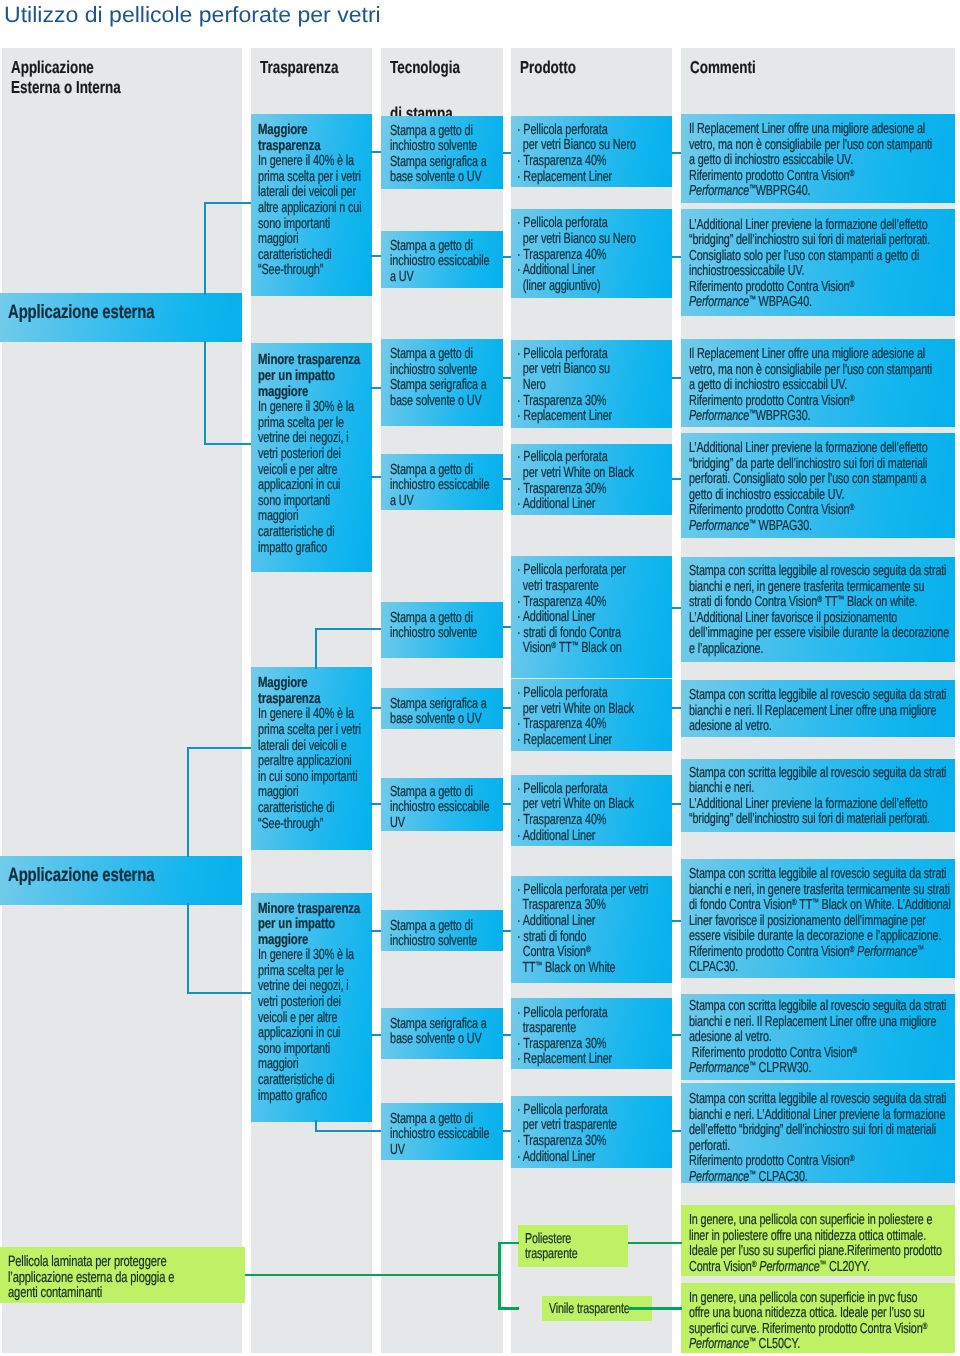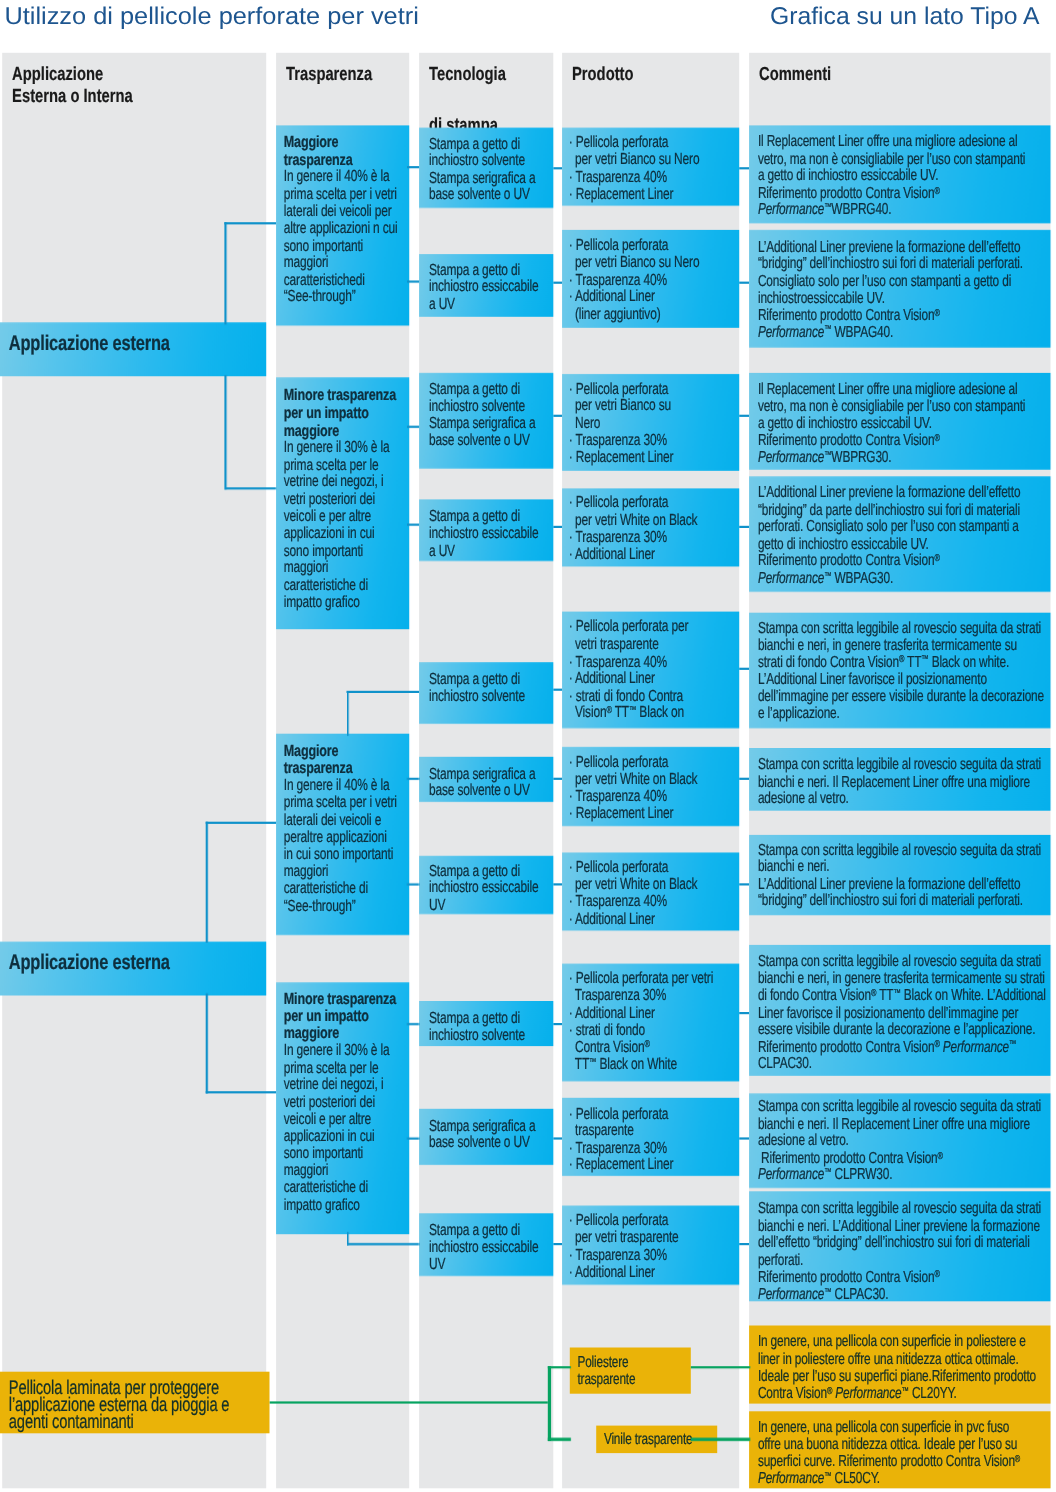--- a/index.html
+++ b/index.html
@@ -26,61 +26,60 @@
        line-height:17.5px;letter-spacing:0;white-space:nowrap;}
   .hdr>span{display:inline-block;transform-origin:0 50%;transform:scaleX(0.777);}
   .hdr{-webkit-text-stroke:0.18px #1a1a1a;}
   .hdr,.title,.node,.title>span,.node .tl>span,.node .tx>span{will-change:opacity;}
 
   
   .node{position:absolute;overflow:hidden;box-sizing:border-box;
         color:#0e2f3e;letter-spacing:-0.2px;font-size:14.6px;line-height:15.6px;}
   .node.b{background:linear-gradient(100deg,#74cbe9 0%,#56c4ec 22%,
             #2cbaee 55%,#12b5ee 78%,#05b0ec 100%);}
-  .node.g{background:#eab308;color:#143028;}
+  .node.g{background:#bef264;color:#143028;}
   .node .tl,.node .tx{white-space:nowrap;-webkit-text-stroke:0.22px currentColor;}
   .node .tl>span,.node .tx>span{display:inline-block;transform-origin:0 50%;
         transform:scaleX(0.745);}
   .node .tl{font-weight:bold;}
   .node .tl>span{transform:scaleX(0.783);}
   .node.hd{font-weight:bold;font-size:19.2px;line-height:21px;}
   .node.hd .tx>span{transform:scaleX(0.779);}
   .node.cm{font-size:14.5px;line-height:15.5px;}
   .node sup{font-size:0.62em;vertical-align:0.42em;line-height:0;}
   .node i{font-style:italic;}
 
   
   .ln{position:absolute;background:#0f92ca;}
   .lng{position:absolute;background:#06a360;}
 </style>
 </head>
 <body>
 
 <div id="page">
 <div class="title" id="title-left"><span>Utilizzo di pellicole perforate per vetri</span></div>
-<div class="title" id="title-right"><span>Grafica su un lato Tipo A</span></div>
 <div class="colbg" style="left:2px;top:48px;width:240px;height:1304.5px;"></div>
 <div class="hdr" style="left:11px;top:59.2px;"><span>Applicazione</span></div>
 <div class="hdr" style="left:11px;top:79px;"><span>Esterna o Interna</span></div>
 <div class="colbg" style="left:251px;top:48px;width:121px;height:1304.5px;"></div>
 <div class="hdr" style="left:260px;top:59.2px;"><span>Trasparenza</span></div>
 <div class="colbg" style="left:381px;top:48px;width:122px;height:1304.5px;"></div>
 <div class="hdr" style="left:390px;top:59.2px;"><span>Tecnologia</span></div>
 <div class="hdr" style="left:390px;top:76.8px;margin-top:28px;"><span>di stampa</span></div>
 <div class="colbg" style="left:511px;top:48px;width:161px;height:1304.5px;"></div>
 <div class="hdr" style="left:520px;top:59.2px;"><span>Prodotto</span></div>
 <div class="colbg" style="left:681px;top:48px;width:274px;height:1304.5px;"></div>
 <div class="hdr" style="left:690px;top:59.2px;"><span>Commenti</span></div>
 <div class="node b hd" style="left:0px;top:292.7px;width:242px;height:49.5px;padding:9.5px 8.3px;font-size:19.2px;line-height:21px;">
       <div class="tx"><span>Applicazione esterna</span></div>
     </div>
 <div class="node b hd" style="left:0px;top:855.7px;width:242px;height:49.3px;padding:9.5px 8.3px;font-size:19.2px;line-height:21px;">
       <div class="tx"><span>Applicazione esterna</span></div>
     </div>
-<div class="node g" style="left:0px;top:1246.8px;width:245.3px;height:56.1px;padding:7.5px 7.6px;font-size:18px;line-height:15.2px;">
+<div class="node g" style="left:0px;top:1246.8px;width:245.3px;height:56.1px;padding:7.5px 7.6px;font-size:15px;line-height:15.2px;">
       <div class="tx"><span>Pellicola laminata per proteggere</span></div>
       <div class="tx"><span>l’applicazione esterna da pioggia e</span></div>
       <div class="tx"><span>agenti contaminanti</span></div>
     </div>
 <div class="node b" style="left:251px;top:114px;width:121px;height:182px;padding:9px 7px;font-size:14.6px;line-height:15.6px;">
       <div class="tl"><span>Maggiore</span></div>
       <div class="tl"><span>trasparenza</span></div>
       <div class="tx"><span>In genere il 40% è la</span></div>
       <div class="tx"><span>prima scelta per i vetri</span></div>
       <div class="tx"><span>laterali dei veicoli per</span></div>
@@ -199,21 +198,21 @@
       <div class="tx"><span>&nbsp; Nero</span></div>
       <div class="tx"><span>· Trasparenza 30%</span></div>
       <div class="tx"><span>· Replacement Liner</span></div>
     </div>
 <div class="node b" style="left:511px;top:444px;width:161px;height:71px;padding:6.4px 6px;font-size:14.6px;line-height:15.6px;">
       <div class="tx"><span>· Pellicola perforata</span></div>
       <div class="tx"><span>&nbsp; per vetri White on Black</span></div>
       <div class="tx"><span>· Trasparenza 30%</span></div>
       <div class="tx"><span>· Additional Liner</span></div>
     </div>
-<div class="node b" style="left:511px;top:556px;width:161px;height:106px;padding:7.4px 6px;font-size:14.6px;line-height:15.6px;">
+<div class="node b" style="left:511px;top:556px;width:161px;height:122px;padding:7.4px 6px;font-size:14.6px;line-height:15.6px;">
       <div class="tx"><span>· Pellicola perforata per</span></div>
       <div class="tx"><span>&nbsp; vetri trasparente</span></div>
       <div class="tx"><span>· Trasparenza 40%</span></div>
       <div class="tx"><span>· Additional Liner</span></div>
       <div class="tx"><span>· strati di fondo Contra</span></div>
       <div class="tx"><span>&nbsp; Vision<sup>®</sup> TT<sup>™</sup> Black on</span></div>
     </div>
 <div class="node b" style="left:511px;top:678.8px;width:161px;height:72px;padding:7.4px 6px;font-size:14.6px;line-height:15.6px;">
       <div class="tx"><span>· Pellicola perforata</span></div>
       <div class="tx"><span>&nbsp; per vetri White on Black</span></div>

